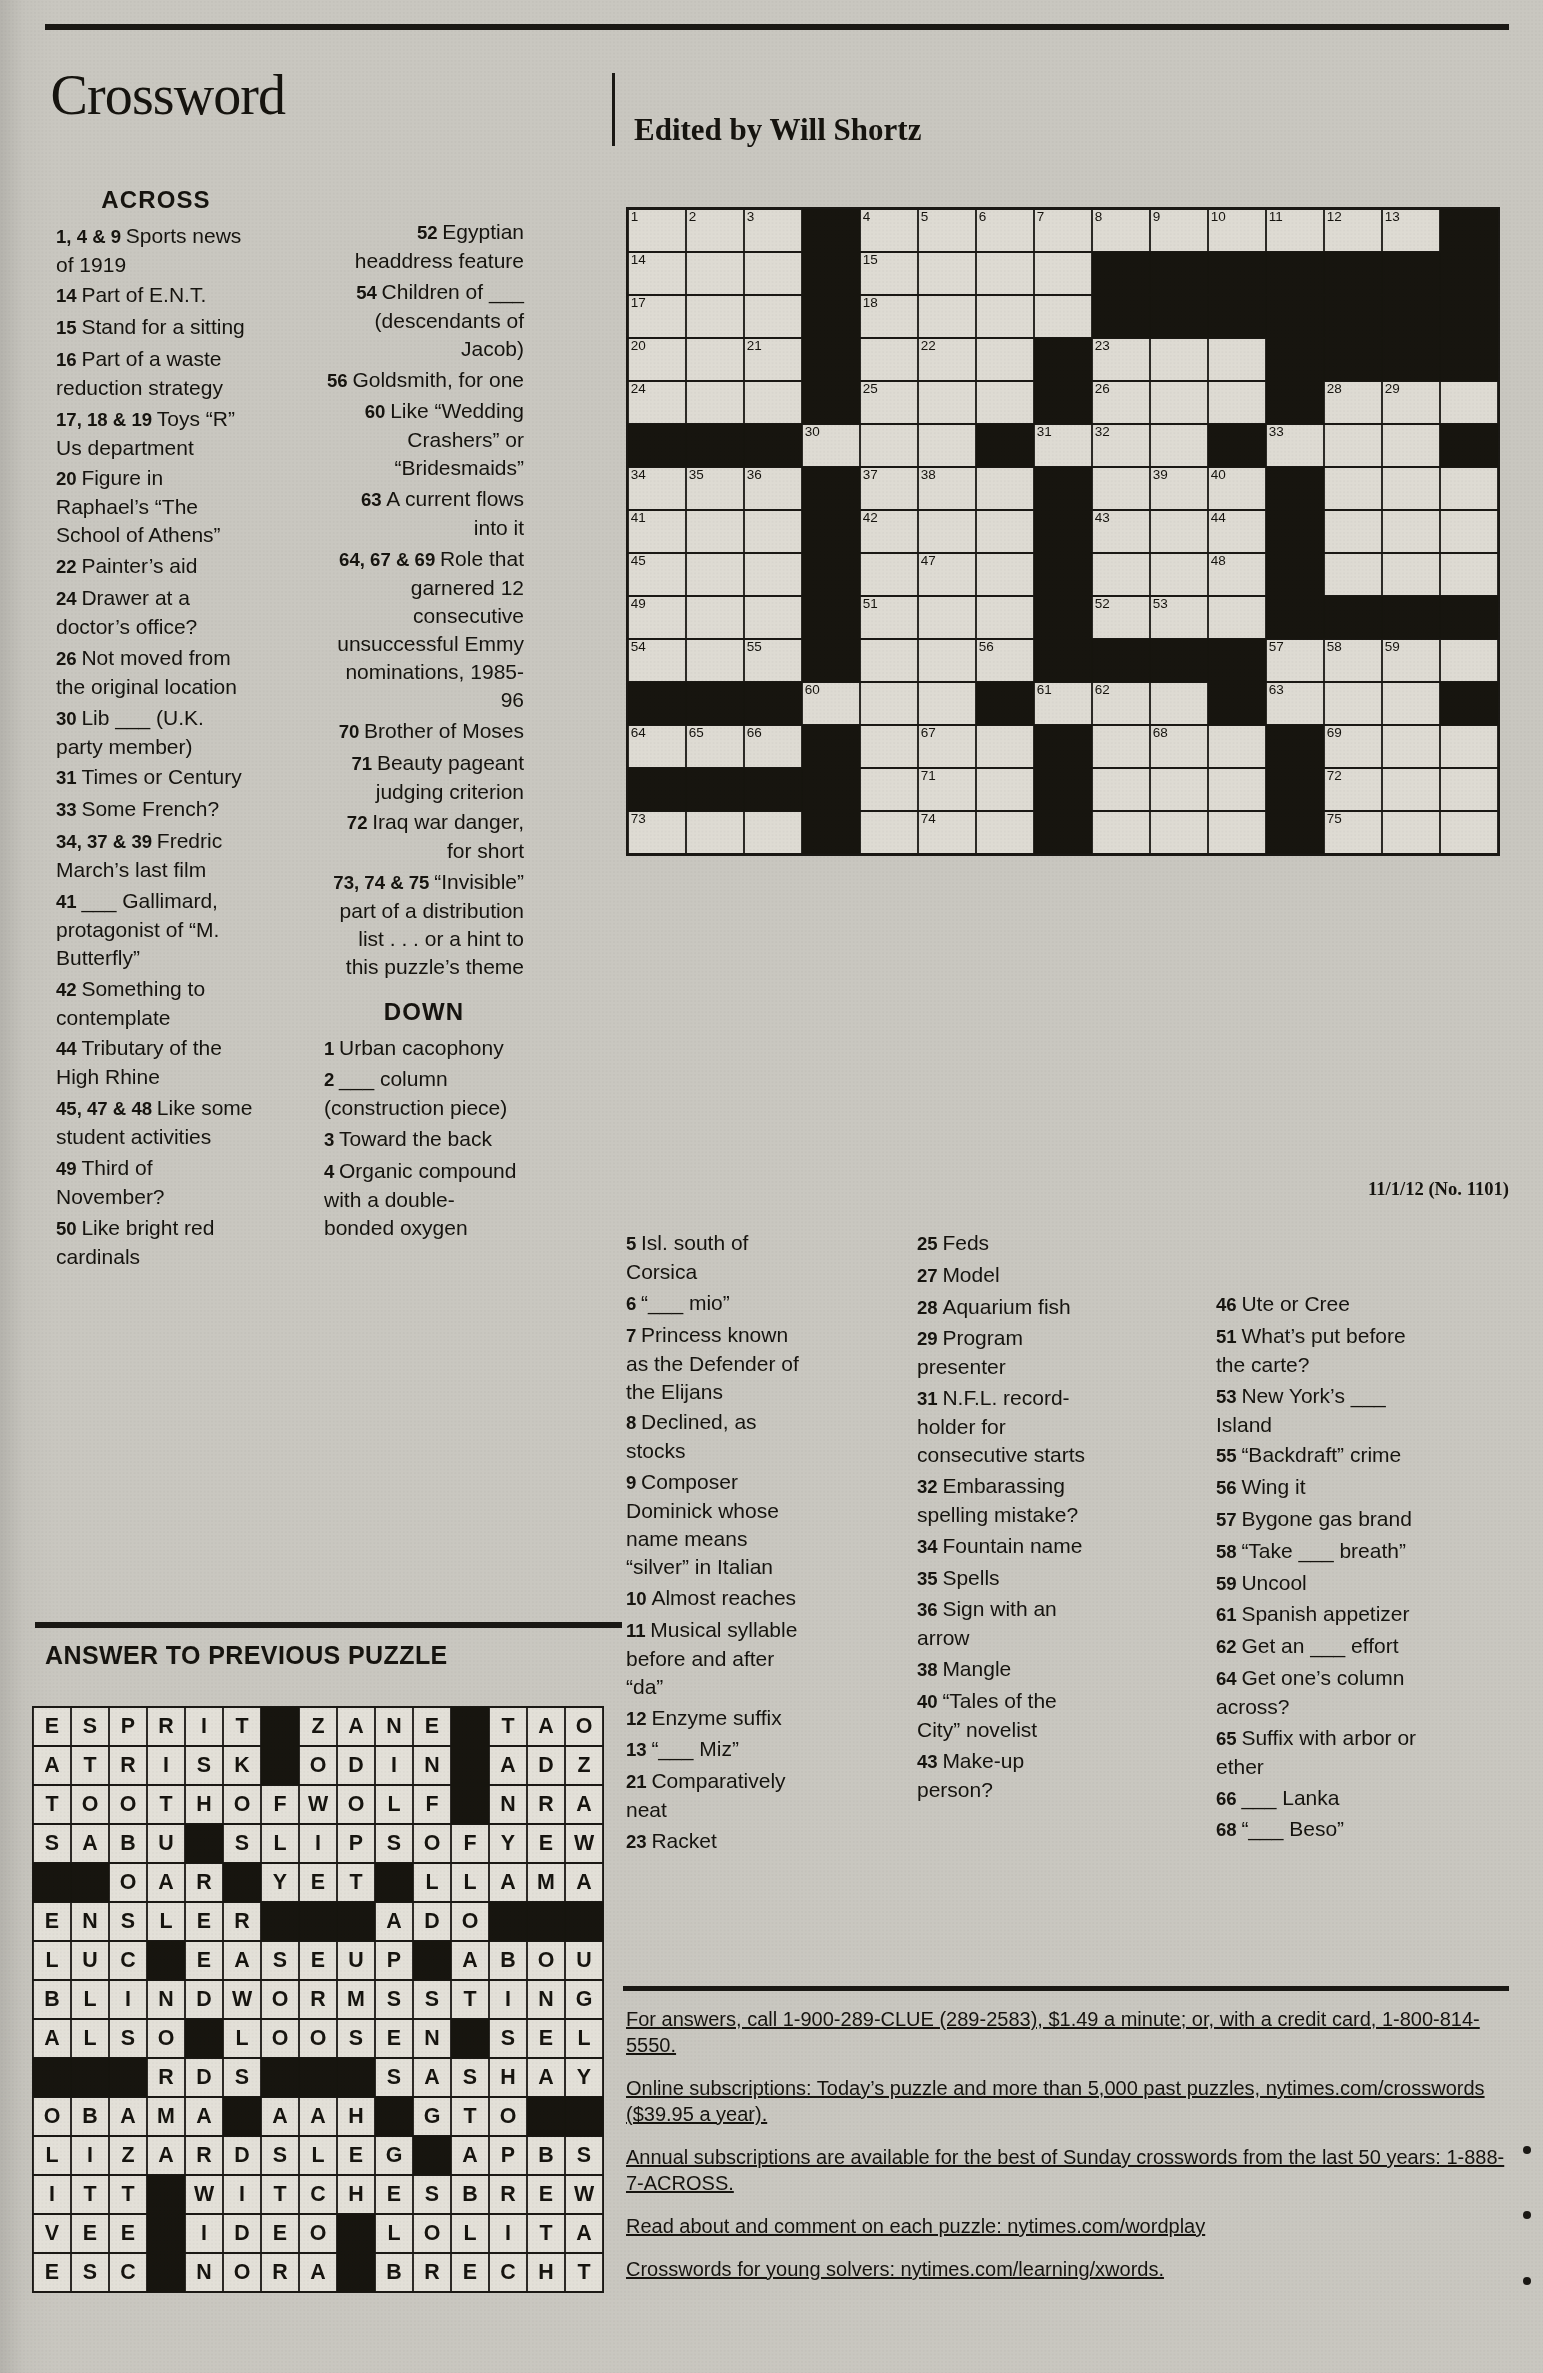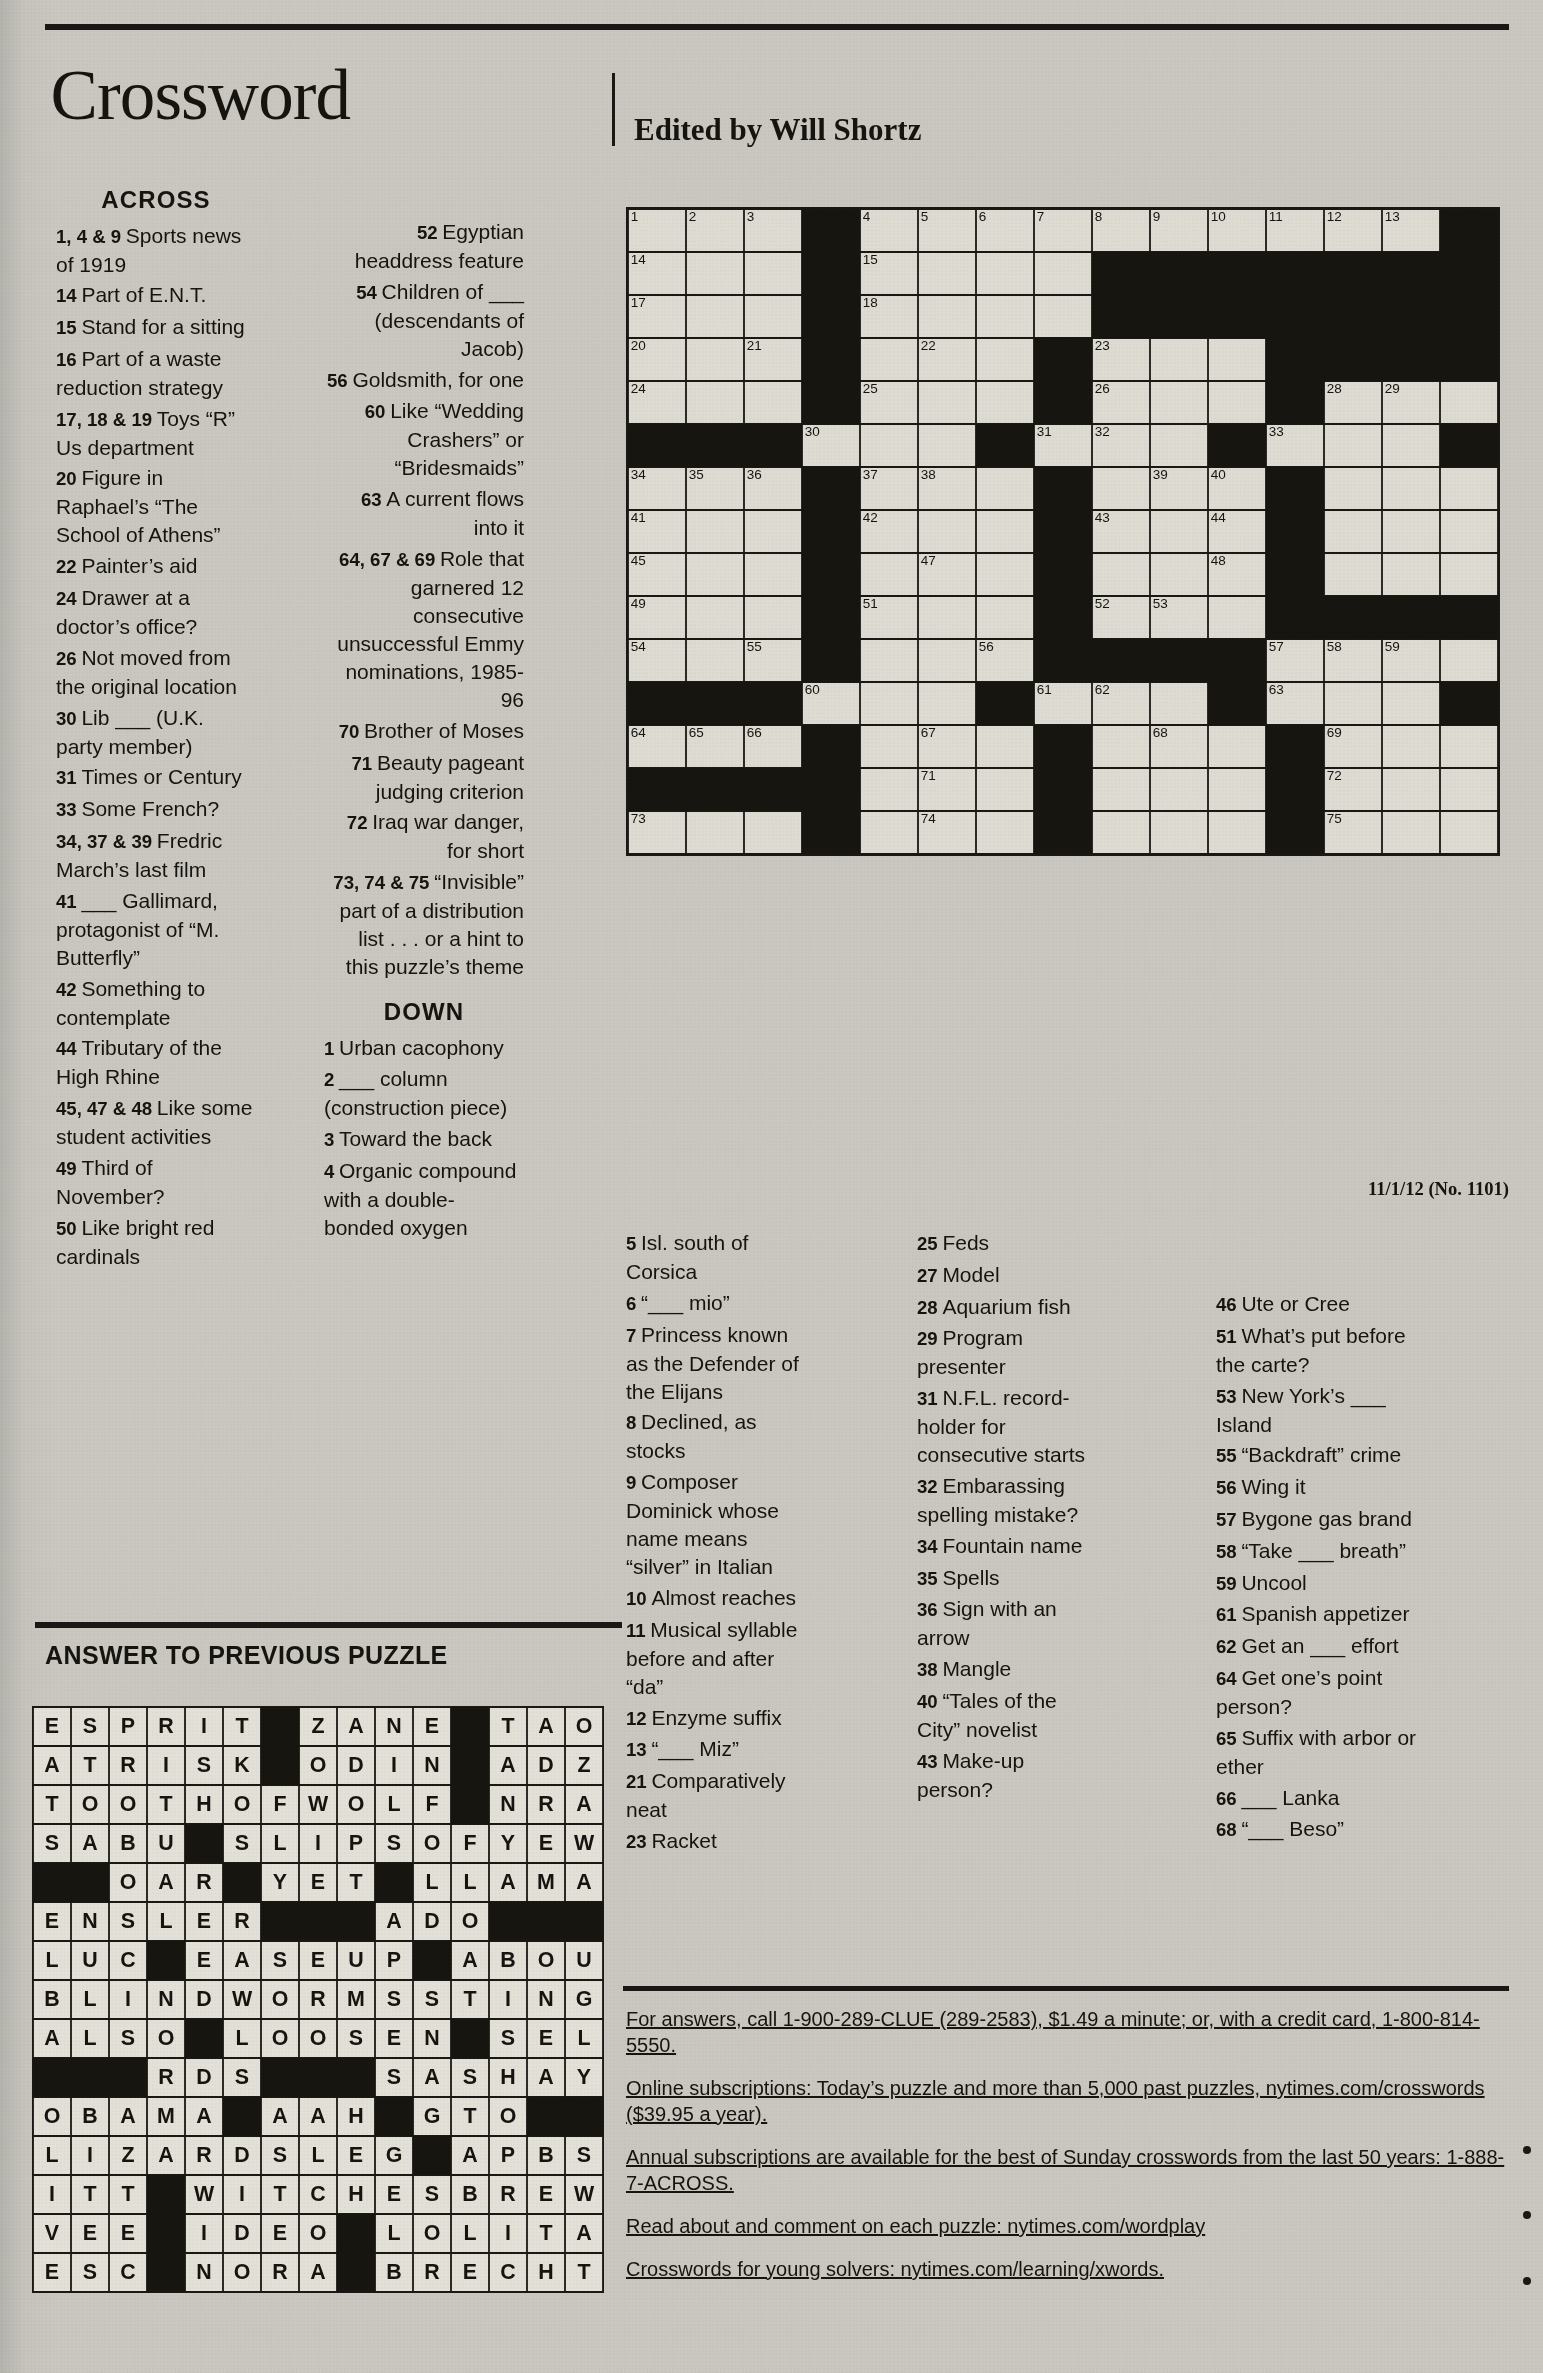--- a/index.html
+++ b/index.html
@@ -23,21 +23,21 @@
     background-image:radial-gradient(rgba(0,0,0,0.05) 0.9px, transparent 0.9px);
     background-size:3.7px 3.7px;
     opacity:.5;pointer-events:none;
   }
   .rule{background:#1a1814;}
   
   #top-rule{position:absolute;left:45px;top:24px;width:1464px;height:5.6px;}
   #masthead{position:absolute;left:45px;top:39px;width:1464px;height:103px;}
   #title{
     font-family:"Liberation Serif", serif;
-    font-size:71px;line-height:75px;font-weight:400;
+    font-size:56px;line-height:75px;font-weight:400;
     letter-spacing:-0.9px;
     position:absolute;left:5.6px;top:18.6px;
   }
   #title-divider{position:absolute;left:567px;top:34px;width:2.8px;height:73px;background:#1a1814;}
   #editor{
     font-family:"Liberation Serif", serif;
     font-size:31px;position:absolute;left:589px;top:73px;font-weight:bold;
   }
   
   .cluecol{position:absolute;font-size:21px;line-height:28px;}
@@ -582,21 +582,21 @@
         <div class="clue inline"><span class="num">46</span><span class="txt">Ute or Cree</span></div>
         <div class="clue inline"><span class="num">51</span><span class="txt">What’s put before the carte?</span></div>
         <div class="clue inline"><span class="num">53</span><span class="txt">New York’s ___ Island</span></div>
         <div class="clue inline"><span class="num">55</span><span class="txt">“Backdraft” crime</span></div>
         <div class="clue inline"><span class="num">56</span><span class="txt">Wing it</span></div>
         <div class="clue inline"><span class="num">57</span><span class="txt">Bygone gas brand</span></div>
         <div class="clue inline"><span class="num">58</span><span class="txt">“Take ___ breath”</span></div>
         <div class="clue inline"><span class="num">59</span><span class="txt">Uncool</span></div>
         <div class="clue inline"><span class="num">61</span><span class="txt">Spanish appetizer</span></div>
         <div class="clue inline"><span class="num">62</span><span class="txt">Get an ___ effort</span></div>
-        <div class="clue inline"><span class="num">64</span><span class="txt">Get one’s point person?</span></div>
+        <div class="clue inline"><span class="num">64</span><span class="txt">Get one’s column across?</span></div>
         <div class="clue inline"><span class="num">65</span><span class="txt">Suffix with arbor or ether</span></div>
         <div class="clue inline"><span class="num">66</span><span class="txt">___ Lanka</span></div>
         <div class="clue inline"><span class="num">68</span><span class="txt">“___ Beso”</span></div>
       </div>
   </div>
 
   <div class="rule" id="ans-rule"></div>
   <div id="ans-title">ANSWER TO PREVIOUS PUZZLE</div>
   <div id="answer-grid">
       <div class="acell">E</div>

